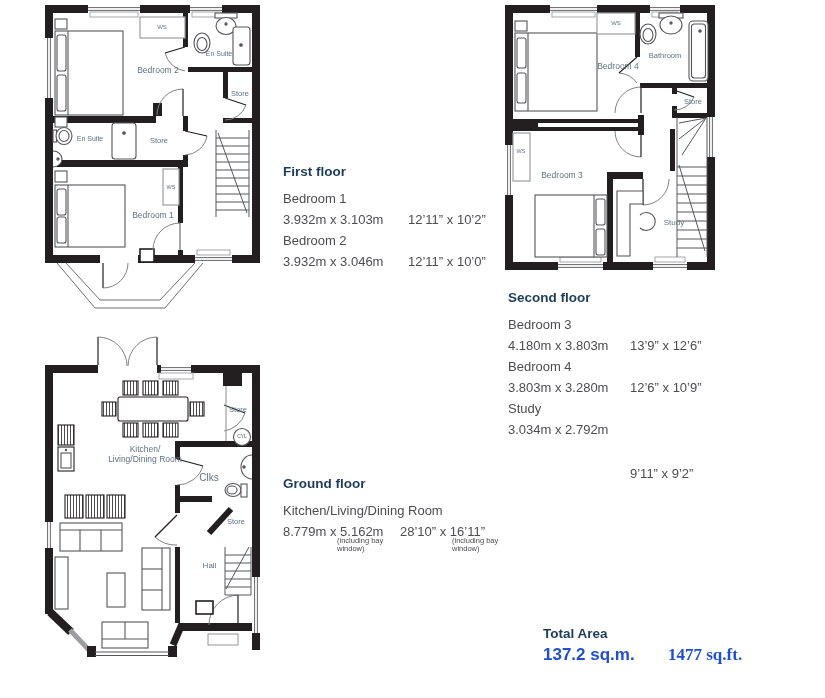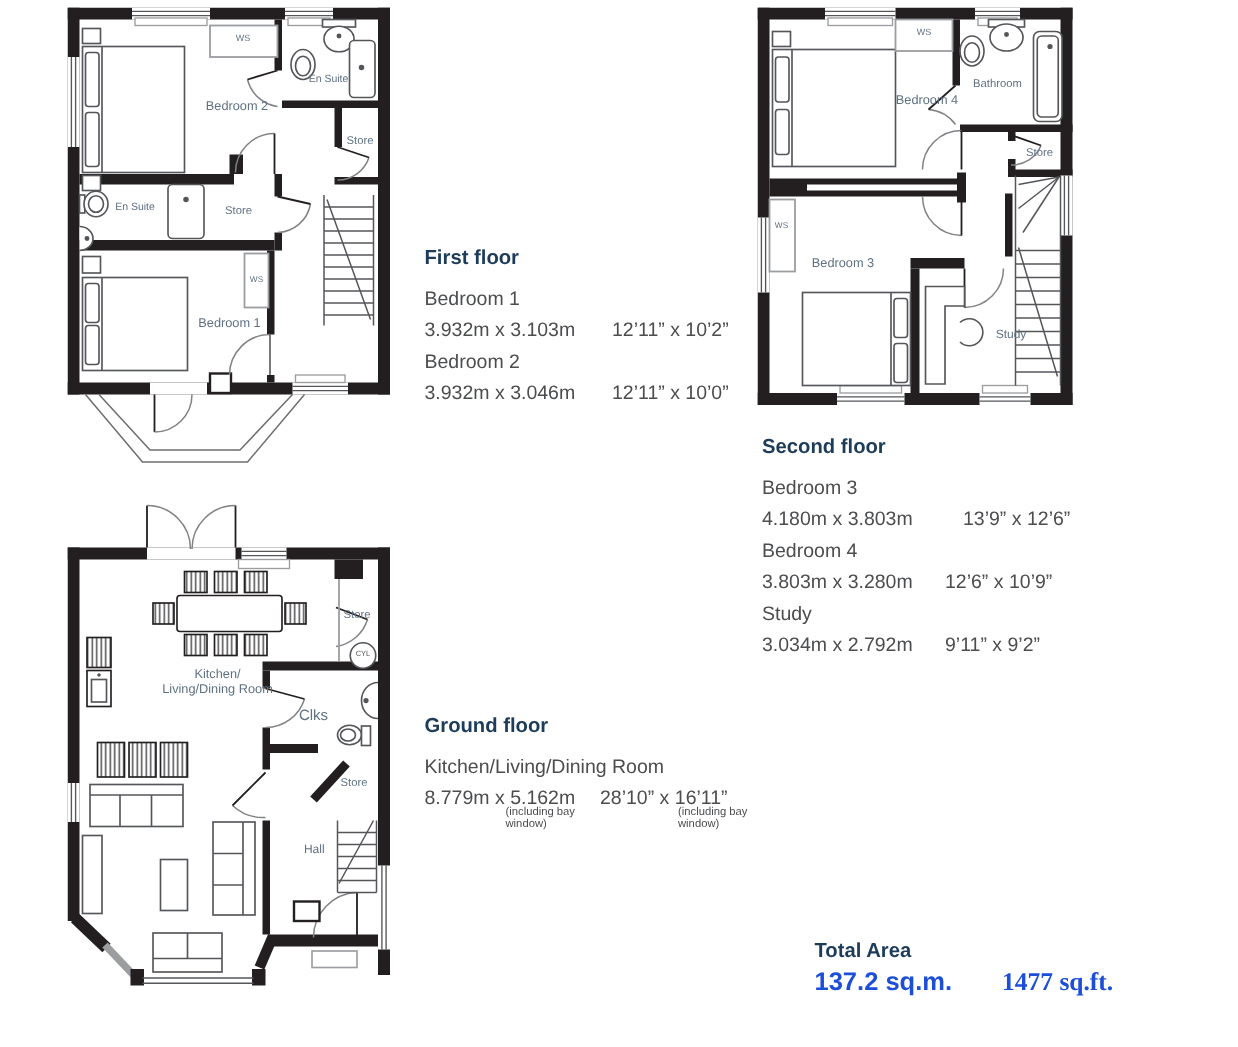--- a/index.html
+++ b/index.html
@@ -451,31 +451,31 @@
       <span>3.932m x 3.046m</span>
       <span class="imp" style="left:125px;">12’11” x 10’0”</span>
     </div>
   </div>
 
   <div class="spec" style="left:508px;top:290px;">
     <div class="title">Second floor</div>
     <div class="row-room">Bedroom 3</div>
     <div class="row-dims">
       <span>4.180m x 3.803m</span>
-      <span class="imp" style="left:134px;">13’9” x 12’6”</span>
+      <span class="imp" style="left:122px;">13’9” x 12’6”</span>
     </div>
     <div class="row-room">Bedroom 4</div>
     <div class="row-dims">
       <span>3.803m x 3.280m</span>
       <span class="imp" style="left:122px;">12’6” x 10’9”</span>
     </div>
     <div class="row-room">Study</div>
     <div class="row-dims">
       <span>3.034m x 2.792m</span>
-      <span class="imp" style="left:122px;">9’11” x 9’2”</span>
+      <span class="imp" style="left:122px;margin-top:44px;">9’11” x 9’2”</span>
     </div>
   </div>
 
   <div class="spec" style="left:283px;top:476px;">
     <div class="title">Ground floor</div>
     <div class="row-room">Kitchen/Living/Dining Room</div>
     <div class="row-dims" style="margin-bottom:16px;">
       <span>8.779m x 5.162m</span>
       <span class="note" style="left:54px;top:16px;">(including bay window)</span>
       <span class="imp" style="left:117px;">

